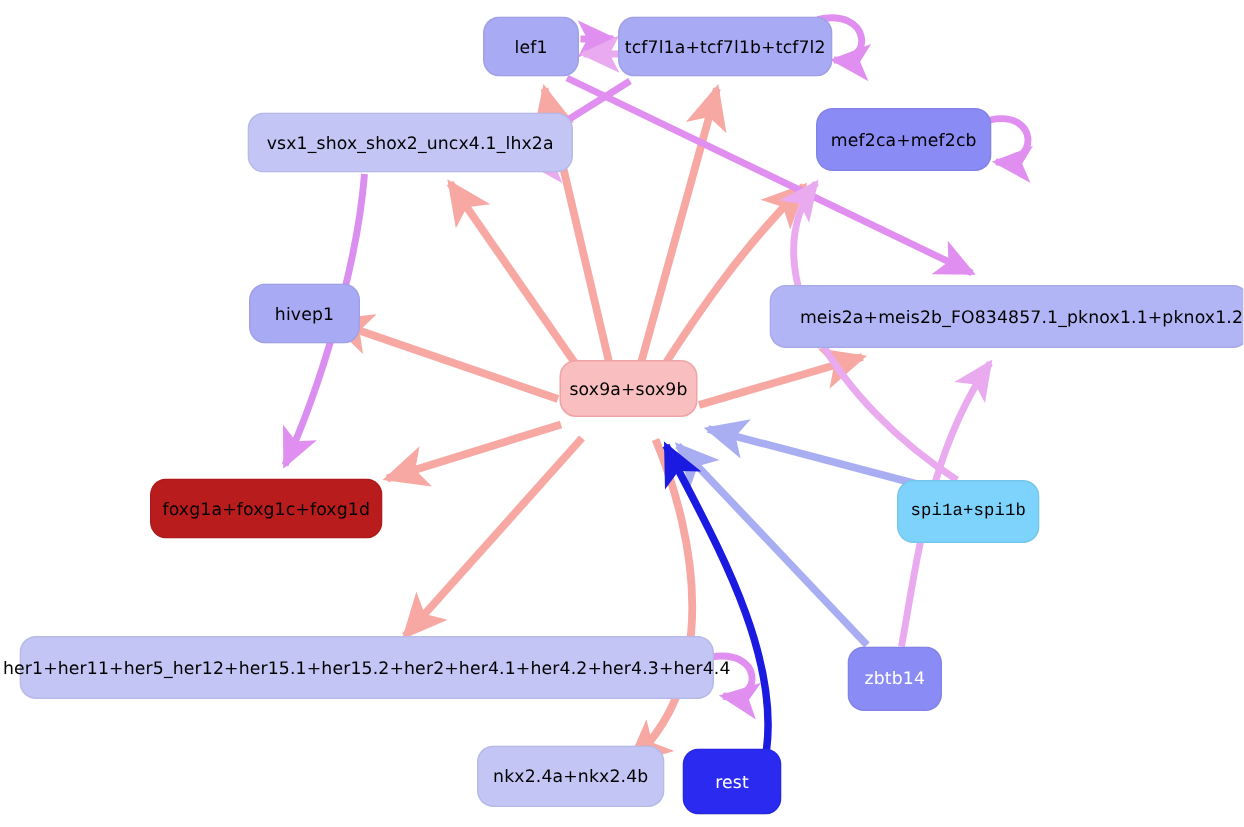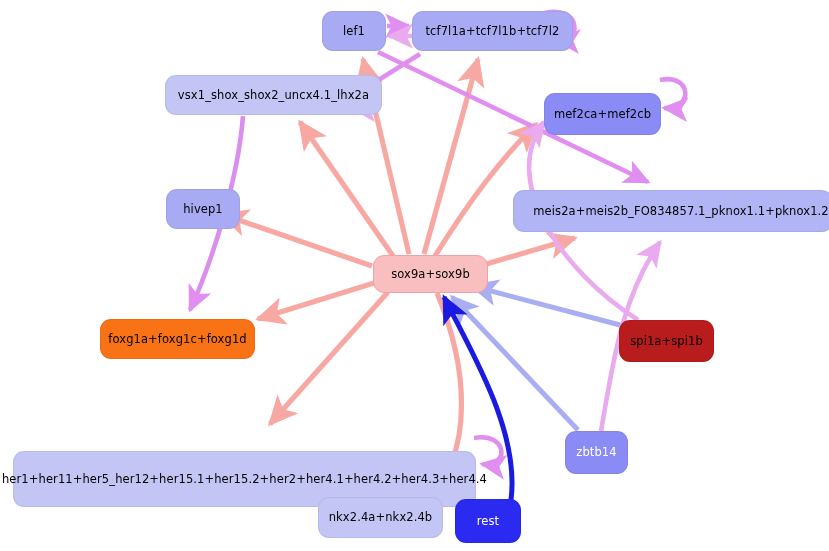--- a/index.html
+++ b/index.html
@@ -111,45 +111,45 @@
     <path d="M660,80 C692,73 694,110 664,108" stroke="#e08ef0" stroke-width="4.6" fill="none" marker-end="url(#ah-violet)"></path>
 
     <path d="M474,438 C508,432 510,468 482,464" stroke="#e08ef0" stroke-width="4.6" fill="none" marker-end="url(#ah-violet)"></path>
 
   </svg>
 
   <div id="node-layer">
       <div class="node" style="left: 322px; top: 11px; width: 64px; height: 40px; background: rgb(169, 170, 244); color: rgb(0, 0, 0);">
         <span class="node-label">lef1</span>
       </div>
-      <div class="node" style="left: 412px; top: 11px; width: 161px; height: 40px; background: rgb(169, 170, 244); color: rgb(0, 0, 0);">
+      <div class="node" style="left: 412px; top: 11px; width: 143px; height: 40px; background: rgb(169, 170, 244); color: rgb(0, 0, 0);">
         <span class="node-label">tcf7l1a+tcf7l1b+tcf7l2</span>
       </div>
       <div class="node" style="left: 133px; top: 75px; width: 217px; height: 40px; background: rgb(195, 198, 245); color: rgb(0, 0, 0); margin-left: 32px;">
         <span class="node-label">vsx1_shox_shox2_uncx4.1_lhx2a</span>
       </div>
-      <div class="node" style="left: 544px; top: 93px; width: 117px; height: 42px; background: rgb(139, 139, 246); color: rgb(0, 0, 0);">
+      <div class="node" style="left: 544px; top: 72px; width: 117px; height: 42px; background: rgb(139, 139, 246); color: rgb(0, 0, 0);">
         <span class="node-label">mef2ca+mef2cb</span>
       </div>
       <div class="node" style="left: 138px; top: 189px; width: 74px; height: 40px; background: rgb(169, 170, 244); color: rgb(0, 0, 0); margin-left: 28px;">
         <span class="node-label">hivep1</span>
       </div>
       <div class="node" style="left: 513px; top: 190px; width: 320px; height: 42px; background: rgb(178, 181, 245); color: rgb(0, 0, 0); padding-left: 16px;">
         <span class="node-label">meis2a+meis2b_FO834857.1_pknox1.1+pknox1.2</span>
       </div>
-      <div class="node" style="left: 373px; top: 255px; width: 115px; height: 38px; background: rgb(249, 191, 192); color: rgb(0, 0, 0); border: 1.5px solid rgb(240, 163, 166);">
+      <div class="node" style="left: 373px; top: 240px; width: 92px; height: 38px; background: rgb(249, 191, 192); color: rgb(0, 0, 0); border: 1.5px solid rgb(240, 163, 166);">
         <span class="node-label">sox9a+sox9b</span>
       </div>
-      <div class="node" style="left: 100px; top: 319px; width: 155px; height: 40px; background: #f97316; color: rgb(0, 0, 0);">
+      <div class="node" style="left: 100px; top: 319px; width: 155px; height: 40px; background: #b91c1c; color: rgb(0, 0, 0);">
         <span class="node-label">foxg1a+foxg1c+foxg1d</span>
       </div>
-      <div class="node" style="left: 619px; top: 320px; width: 95px; height: 42px; background: #b91c1c; color: rgb(0, 0, 0);">
+      <div class="node" style="left: 598px; top: 320px; width: 95px; height: 42px; background: #7dd3fc; color: rgb(0, 0, 0); font-family: Liberation Mono, monospace;">
         <span class="node-label">spi1a+spi1b</span>
       </div>
-      <div class="node" style="left: 13px; top: 451px; width: 463px; height: 56px; background: rgb(195, 198, 245); color: rgb(0, 0, 0);">
+      <div class="node" style="left: 13px; top: 424px; width: 463px; height: 42px; background: rgb(195, 198, 245); color: rgb(0, 0, 0);">
         <span class="node-label">her1+her11+her5_her12+her15.1+her15.2+her2+her4.1+her4.2+her4.3+her4.4</span>
       </div>
       <div class="node" style="left: 565px; top: 431px; width: 63px; height: 43px; background: rgb(139, 139, 246); color: rgb(255, 255, 255);">
         <span class="node-label">zbtb14</span>
       </div>
       <div class="node" style="left: 289px; top: 497px; width: 125px; height: 41px; background: rgb(195, 198, 245); color: rgb(0, 0, 0); margin-left: 29px;">
         <span class="node-label">nkx2.4a+nkx2.4b</span>
       </div>
       <div class="node" style="left: 455px; top: 499px; width: 66px; height: 44px; background: rgb(42, 42, 240); color: rgb(255, 255, 255);">
         <span class="node-label">rest</span>

